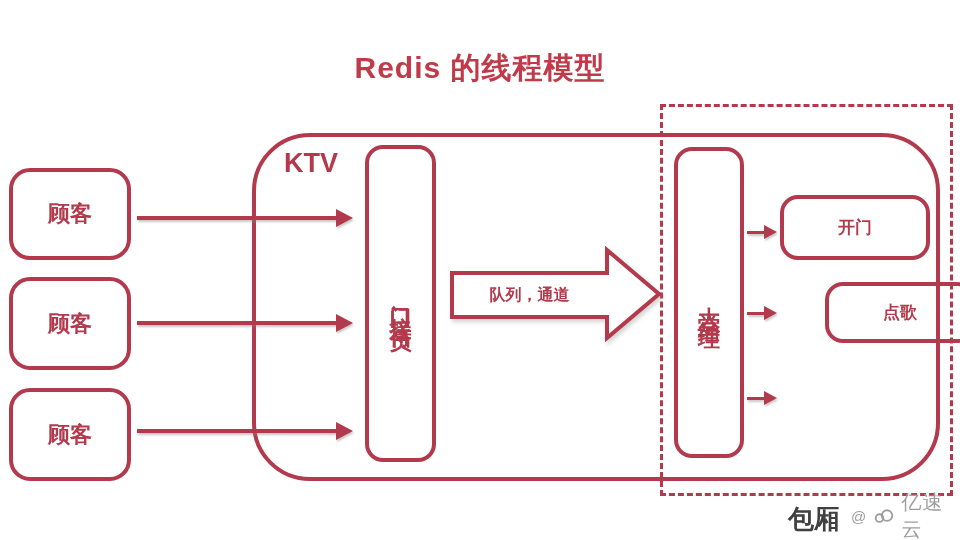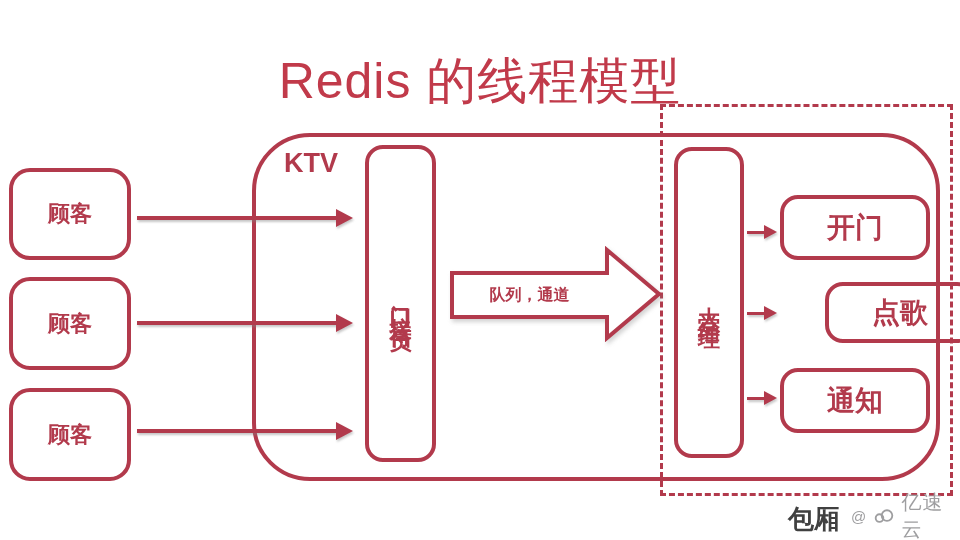--- a/index.html
+++ b/index.html
@@ -17,39 +17,39 @@
   }
   .canvas * { box-sizing: border-box; }
 
   
   .title {
     position: absolute;
     left: 0; top: 48px;
     width: 100%;
     margin: 0;
     text-align: center;
-    font-size: 50px;
-    font-weight: 400;
+    font-size: 30px;
+    font-weight: 700;
     color: #c13a4a;
     letter-spacing: 1px;
   }
 
   
   .box {
     position: absolute;
     border: 4px solid #b23a4c;
     border-radius: 18px;
     background: transparent;
     display: flex;
     align-items: center;
     justify-content: center;
     color: #b23a4c;
   }
   .customer-box { border-radius: 21px; font-size: 22px; font-weight: 700; }
-  .service-box  { font-size: 28px; font-weight: 600; justify-content: center; }
+  .service-box  { font-size: 17px; font-weight: 600; justify-content: center; }
 
   
   .vtext {
     writing-mode: vertical-lr;
     text-orientation: upright;
     font-size: 22px;
     font-weight: 600;
     letter-spacing: 7px;
     color: #b23a4c;
   }
@@ -207,23 +207,20 @@
   <div class="h-arrow small" style="left:747px; top:391px; width:30px;">
     <div class="shaft"></div>
     <div class="head"></div>
   </div>
 
   <div class="box service-box" style="left:780px; top:195px; width:150px; height:65px;">
     <span>开门</span>
   </div>
   <div class="box service-box" style="left:825px; top:282px; width:150px; height:61px;">
     <span>点歌</span>
-  </div>
-  <div class="box service-box" style="left:780px; top:368px; width:150px; height:65px;">
-    <span>通知</span>
   </div>
 
   <div class="room-label">包厢</div>
 
   <div class="watermark">
     <span class="wm-at">@</span>
     <svg class="wm-cloud" width="28" height="22" viewBox="0 0 28 22">
       <circle cx="9" cy="13.5" r="4.6" fill="none" stroke="#9e9ea0" stroke-width="2.2"></circle>
       <circle cx="18" cy="10.5" r="6.4" fill="none" stroke="#9e9ea0" stroke-width="2.2"></circle>
     </svg>

